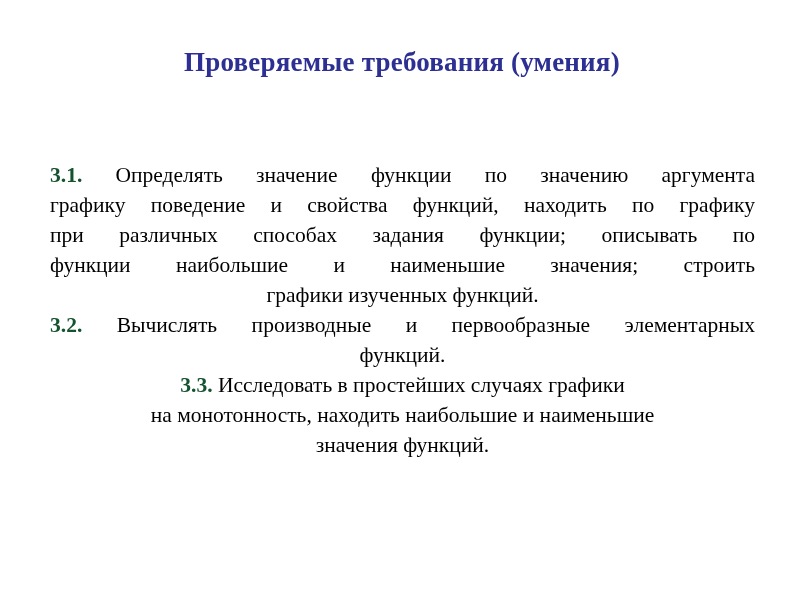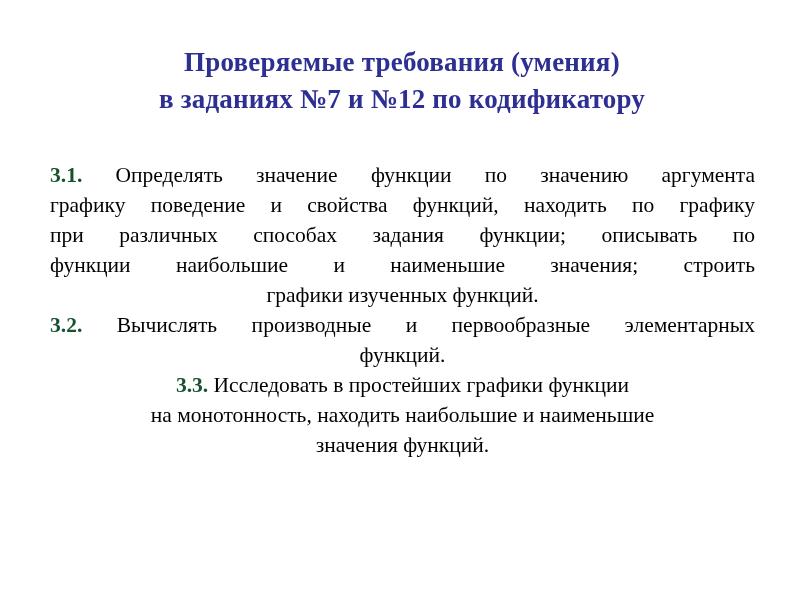--- a/index.html
+++ b/index.html
@@ -49,32 +49,31 @@
     font-weight: bold;
   }
 </style>
 </head>
 <body>
 
 <div class="slide">
 
   <div class="title">
     <div>Проверяемые требования (умения)</div>
-    <div>в заданиях №7 и №12 по кодификатору</div>
   </div>
 
   <div class="body-block">
 
     <div class="line just"><span class="num">3.1.</span> <span>Определять значение функции по значению аргумента</span></div>
     <div class="line just"><span>графику поведение и свойства функций, находить по графику</span></div>
     <div class="line just"><span>при различных способах задания функции; описывать по</span></div>
     <div class="line just"><span>функции наибольшие и наименьшие значения; строить</span></div>
     <div class="line"><span>графики изученных функций.</span></div>
 
     <div class="line just"><span class="num">3.2.</span> <span>Вычислять производные и первообразные элементарных</span></div>
     <div class="line"><span>функций.</span></div>
 
-    <div class="line"><span class="num">3.3.</span> <span>Исследовать в простейших графики функции</span></div>
+    <div class="line"><span class="num">3.3.</span> <span>Исследовать в простейших случаях графики</span></div>
     <div class="line"><span>на монотонность, находить наибольшие и наименьшие</span></div>
     <div class="line"><span>значения функций.</span></div>
 
   </div>
 </div>
 
 </body></html>

